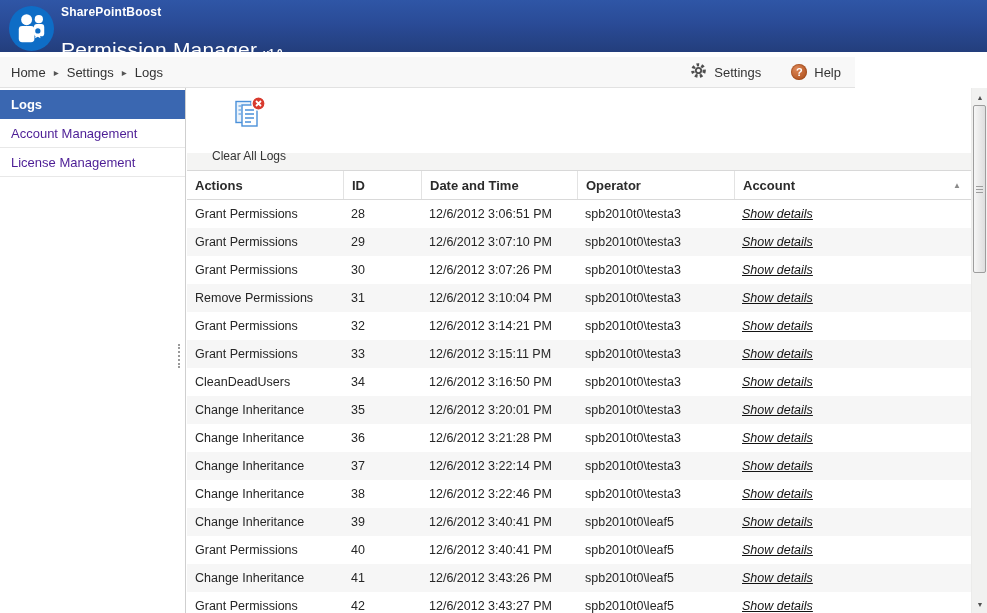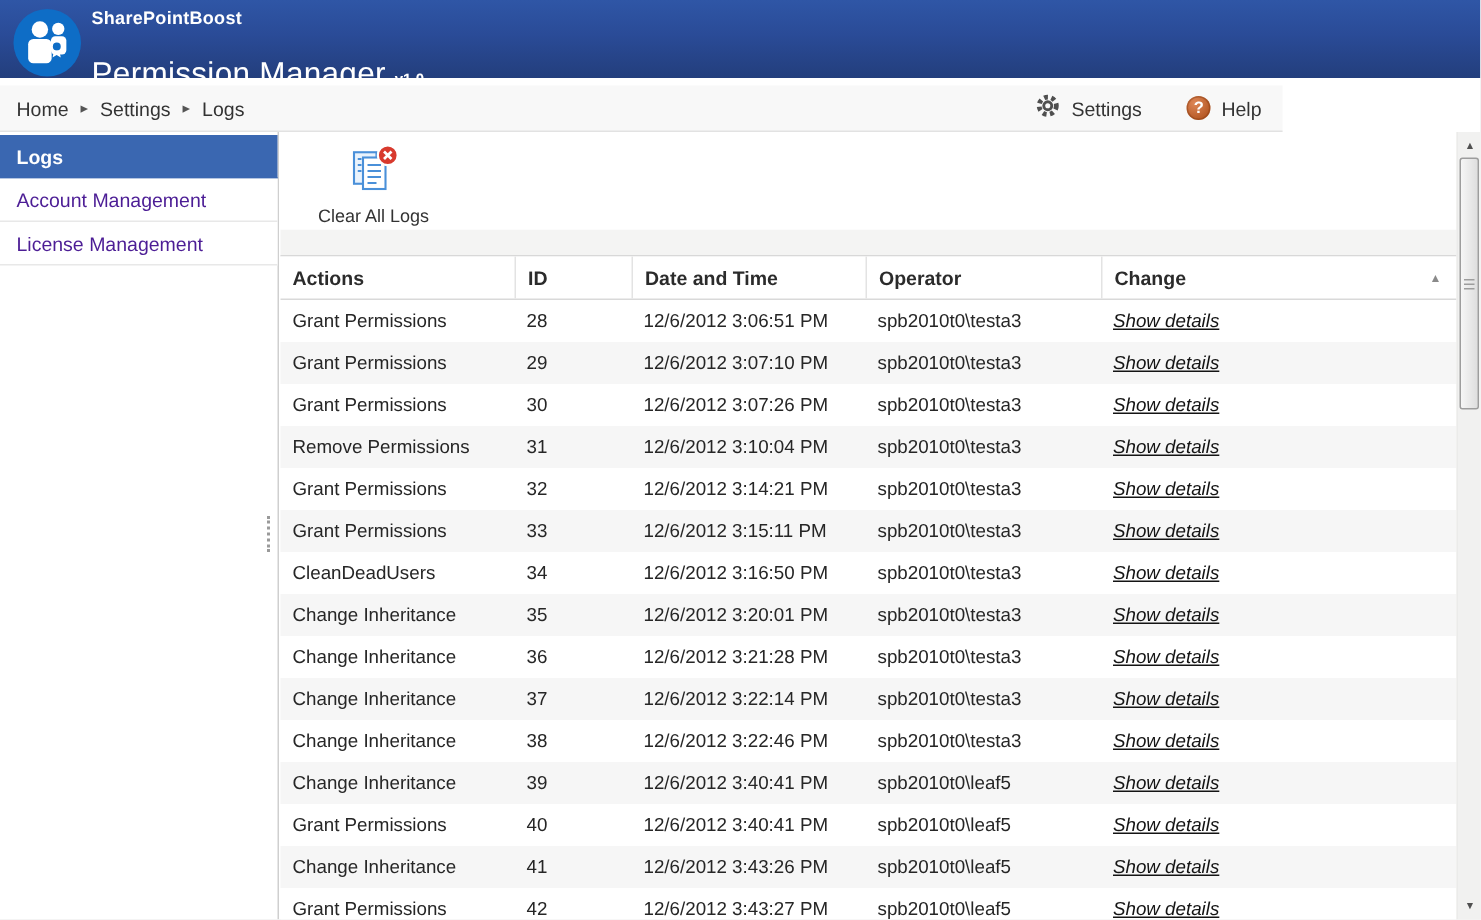--- a/index.html
+++ b/index.html
@@ -59,21 +59,21 @@
     position:absolute; left:178px; top:344px; height:24px; width:0;
     border-left:2px dotted #9a9a9a;
   }
 
   
   .main { position:absolute; left:187px; top:88px; right:16px; bottom:0; background:#fff; }
   .toolbar { position:relative; height:65px; background:#fff; }
   .clear-btn {
     position:absolute; left:14px; top:4px; width:96px; padding:2px 0 4px;
     background:none; border:1px solid transparent; cursor:pointer;
-    display:flex; flex-direction:column; align-items:center; gap:3px; font-family:inherit;justify-content:flex-end;
+    display:flex; flex-direction:column; align-items:center; gap:15px; font-family:inherit;justify-content:flex-end;
   }
   .clear-btn .lbl { font-size:12px; color:#333; white-space:nowrap; }
   .ribbon-bottom { height:18px; background:#f4f4f3; border-bottom:1px solid #d8d8d8; }
 
   .thead {
     height:29px; display:grid; grid-template-columns:156px 78px 156px 157px 1fr;
     align-items:stretch; border-bottom:1px solid #d9d9d9; background:#fff;text-align:center;
   }
   .th {
     display:flex; align-items:center; padding-left:8px;
@@ -188,21 +188,21 @@
     </div>
 
     <div class="ribbon-bottom"></div>
 
     <div class="thead">
       <div class="th">Actions</div>
       <div class="th">ID</div>
       <div class="th">Date and Time</div>
       <div class="th">Operator</div>
       <div class="th">
-        <span>Change</span>
+        <span>Account</span>
         <span class="sort-arrow">▲</span>
       </div>
     </div>
 
     <div class="tbody">
   <div class="tr">
     <div class="td">Grant Permissions</div>
     <div class="td">28</div>
     <div class="td">12/6/2012 3:06:51 PM</div>
     <div class="td">spb2010t0\testa3</div>

